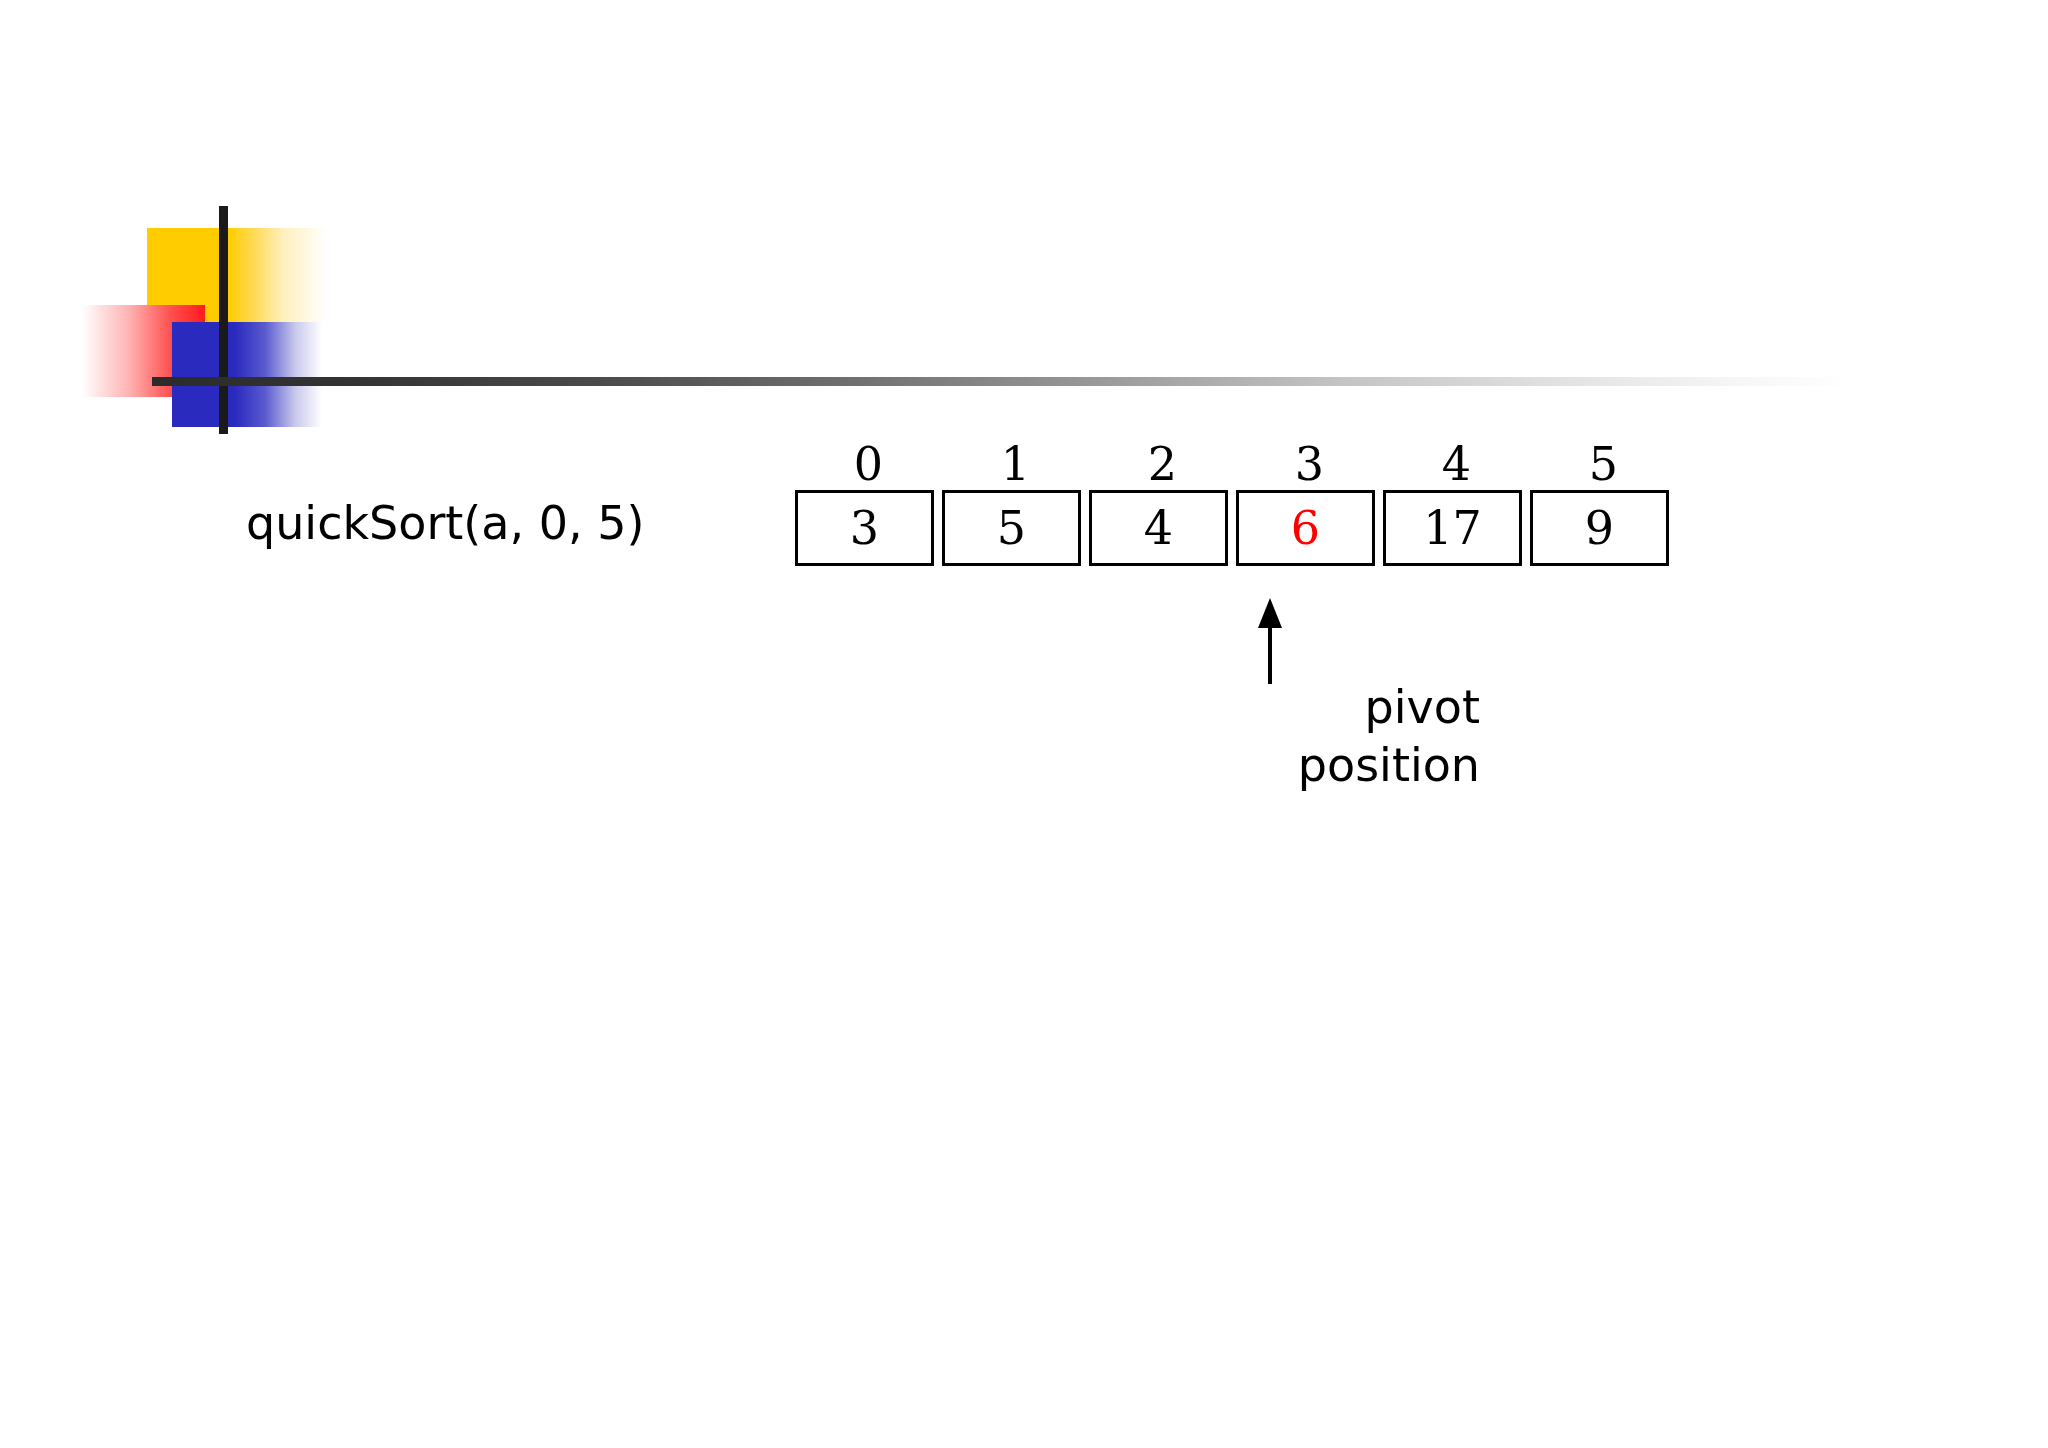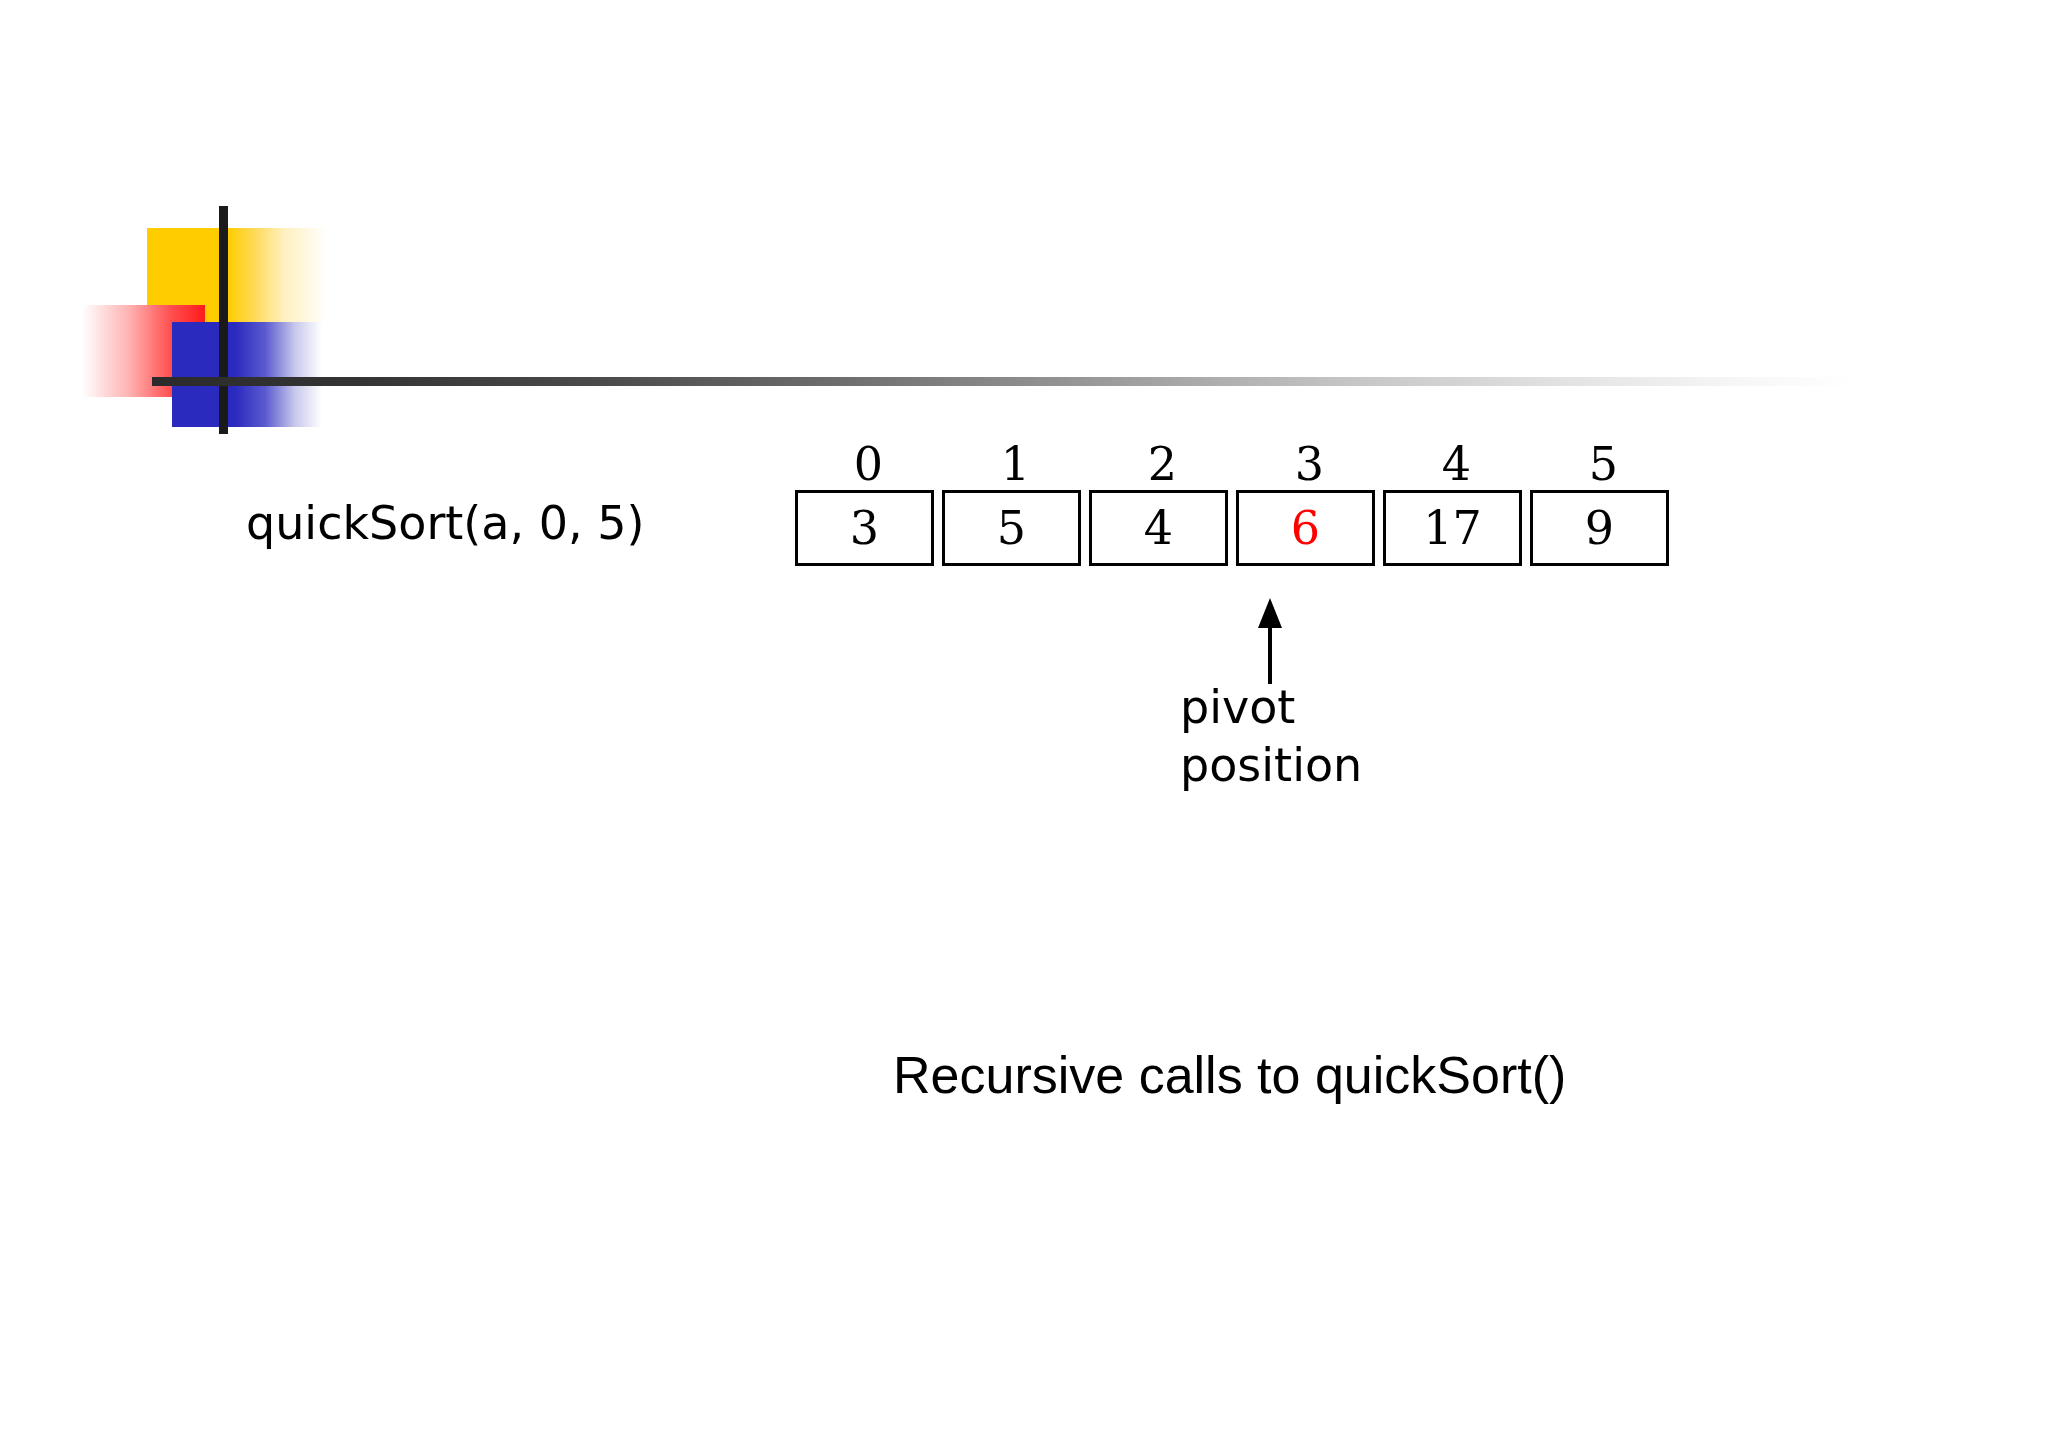--- a/index.html
+++ b/index.html
@@ -131,21 +131,21 @@
   #pivot-arrow {
     position: absolute;
     left: 0px;
     top: 0px;
   }
   #pivot-text {
     position: absolute;
     left: -60px;
     top: 80px;
     width: 300px;
-    text-align: left;
+    text-align: right;
     font-size: 46px;
     line-height: 58px;
     font-family: "DejaVu Sans", sans-serif;
   }
 
   
   #bottom-note {
     position: absolute;
     left: 893px;
     top: 1045px;
@@ -193,14 +193,13 @@
     <line x1="30" y1="86" x2="30" y2="14" stroke="#000000" stroke-width="4"></line>
     <polygon points="30,0 42,30 18,30" fill="#000000"></polygon>
   </svg>
   <div id="pivot-text">
     <div>pivot</div>
     <div>position</div>
   </div>
 </div>
 
 <div id="bottom-note">
-  <div>Recursive calls to quickSort()</div>
 </div>
 
 </body></html>

